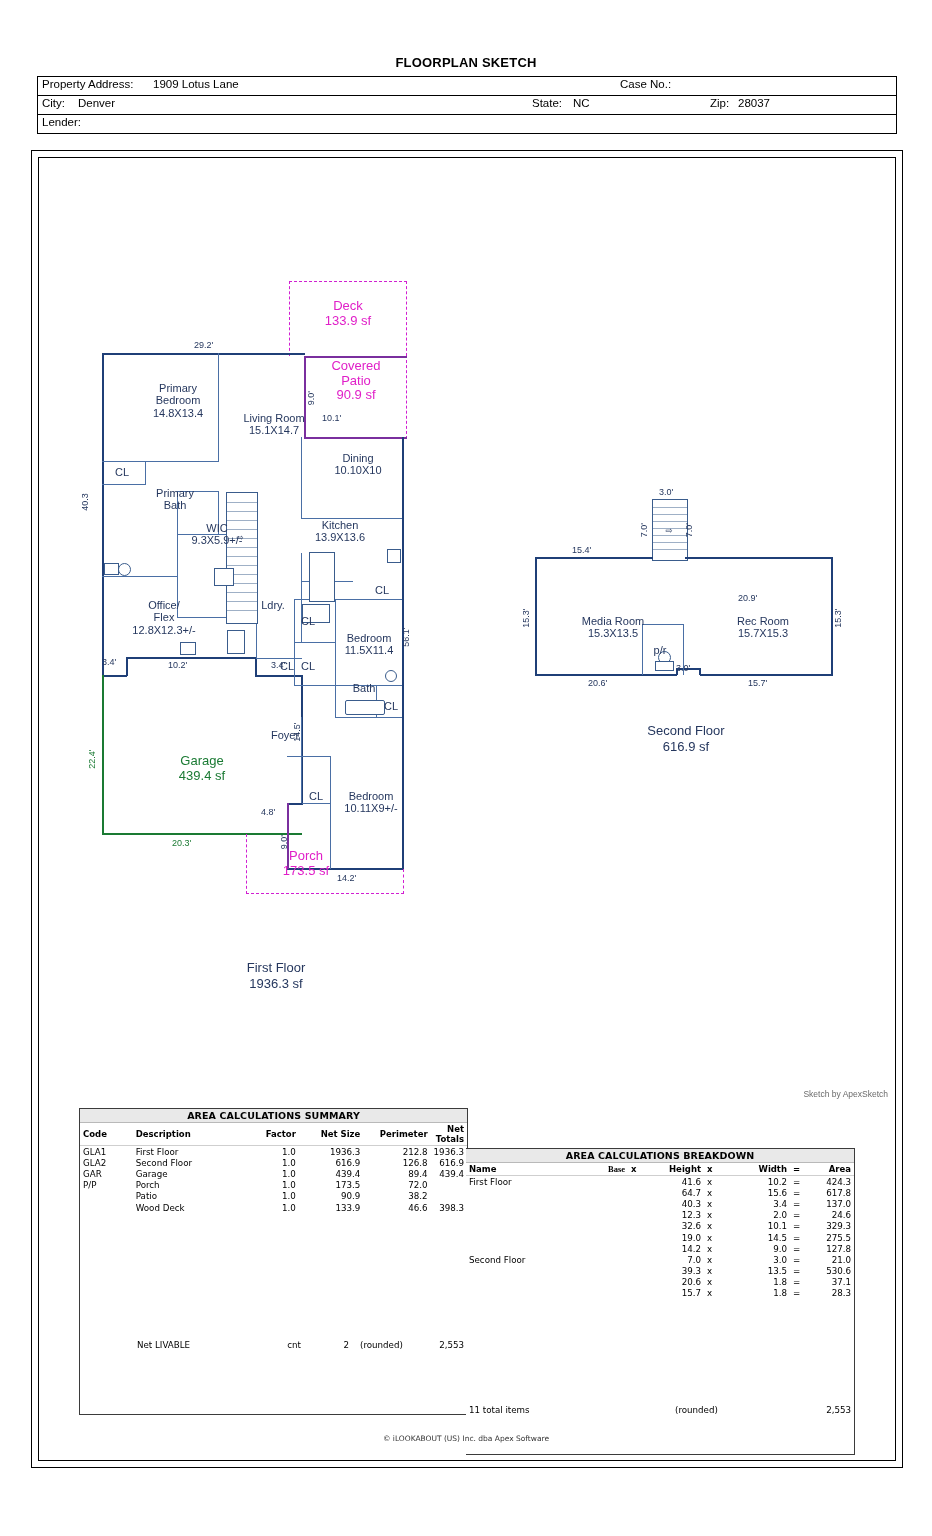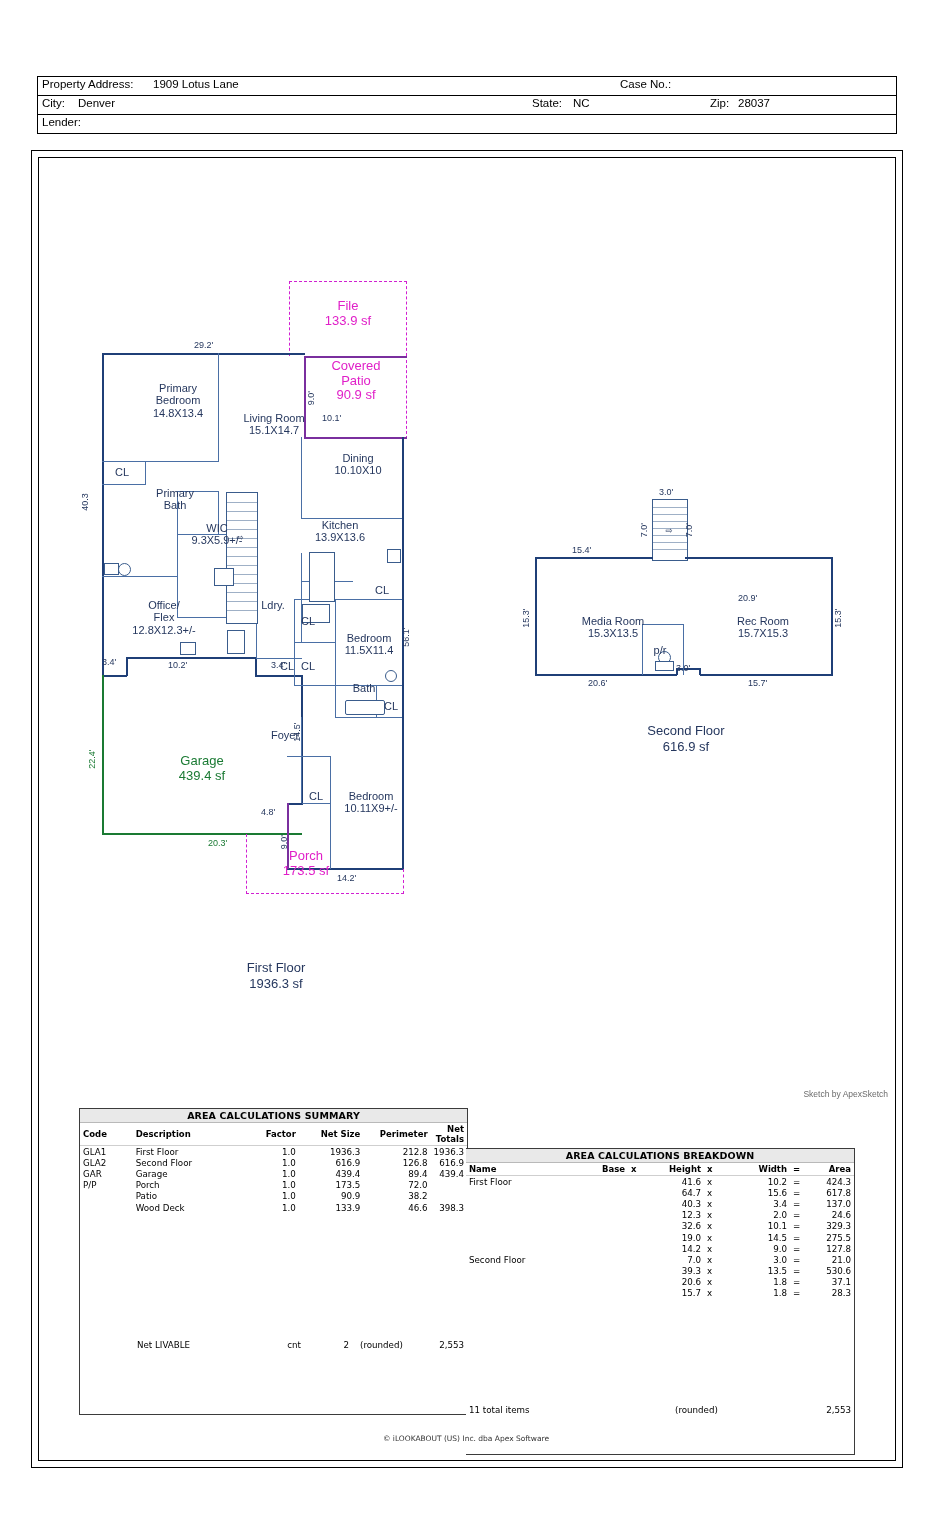--- a/index.html
+++ b/index.html
@@ -80,20 +80,21 @@
   .r{text-align:right;}.l{text-align:left;}
 
   .footer{position:absolute;left:0;top:1434px;width:932px;text-align:center;
     font-size:7.5px;color:#333;font-family:"DejaVu Sans",sans-serif;}
 </style>
 </head>
 <body>
 
 <div id="page">
 
+  <div class="doc-title">FLOORPLAN SKETCH</div>
 
   <div class="hdr">
     <div class="hdr-row">
       <span class="hdr-cell" style="left:4px;">Property Address:</span>
       <span class="hdr-cell" style="left:115px;">1909 Lotus Lane</span>
       <span class="hdr-cell" style="left:582px;">Case No.:</span>
       <span class="hdr-cell" style="left:650px;"></span>
     </div>
     <div class="hdr-row">
       <span class="hdr-cell" style="left:4px;">City:</span>
@@ -111,21 +112,21 @@
 
   <div class="frame-outer"></div>
   <div class="frame-inner"></div>
 
   <div class="plan">
 
     <div class="pdash h" style="left:251px;top:124px;width:118px;"></div>
     <div class="pdash v" style="left:251px;top:124px;height:75px;"></div>
     <div class="pdash v" style="left:368px;top:124px;height:75px;"></div>
     <div class="lbl rm big pink" style="left:251px;top:142px;width:118px;">
-      <div>File</div>
+      <div>Deck</div>
       <div>133.9 sf</div>
     </div>
 
     <div class="pdash v" style="left:368px;top:198px;height:84px;"></div>
     <div class="pwall v" style="left:266px;top:199px;height:83px;"></div>
     <div class="pwall h" style="left:266px;top:280px;width:103px;"></div>
     <div class="pwall h" style="left:266px;top:199px;width:103px;"></div>
     <div class="lbl rm big pink" style="left:262px;top:202px;width:112px;">
       <div>Covered</div>
       <div>Patio</div>
@@ -287,21 +288,21 @@
     <div class="lbl rm" style="left:266px;top:633px;width:24px;">CL</div>
 
     <div class="lbl dim" style="left:156px;top:183px;">29.2'</div>
     <div class="lbl dim" style="left:38px;top:340px;transform:rotate(-90deg);">40.3</div>
     <div class="lbl dim" style="left:358px;top:475px;transform:rotate(-90deg);">56.1'</div>
     <div class="lbl dim" style="left:130px;top:503px;">10.2'</div>
     <div class="lbl dim" style="left:64px;top:500px;">3.4'</div>
     <div class="lbl dim" style="left:233px;top:503px;">3.4'</div>
     <div class="lbl dim" style="left:249px;top:570px;transform:rotate(-90deg);">14.5'</div>
     <div class="lbl dim green" style="left:44px;top:597px;transform:rotate(-90deg);">22.4'</div>
-    <div class="lbl dim green" style="left:134px;top:681px;margin-left:36px;">20.3'</div>
+    <div class="lbl dim green" style="left:134px;top:681px;">20.3'</div>
     <div class="lbl dim" style="left:223px;top:650px;">4.8'</div>
     <div class="lbl dim" style="left:239px;top:680px;transform:rotate(-90deg);">9.0'</div>
     <div class="lbl dim" style="left:299px;top:716px;">14.2'</div>
 
     <div class="floor-name" style="left:148px;top:803px;width:180px;">
       <div>First Floor</div>
       <div>1936.3 sf</div>
     </div>
 
     <div class="stair" style="left:614px;top:342px;width:34px;height:60px;">
@@ -441,21 +442,21 @@
     </tbody>
       </table>
   </div>
 
   <div class="tbl" style="left:466px;top:1108px;width:388px;height:305px;border-left:none;margin-top:40px;">
     <div class="tbl-hd">AREA CALCULATIONS BREAKDOWN</div>
     <table>
       <thead>
         <tr>
           <th class="l" style="width:104px;">Name</th>
-          <th class="r" style="width:46px;">Base</th>
+          <th class="r" style="width:46px;font-family:Liberation Serif, serif;">Base</th>
           <th class="l" style="width:16px;">x</th>
           <th class="r" style="width:48px;">Height</th>
           <th class="l" style="width:16px;">x</th>
           <th class="r" style="width:58px;">Width</th>
           <th class="l" style="width:14px;">=</th>
           <th class="r">Area</th>
         </tr>
       </thead>
       <tbody>
         <tr>

